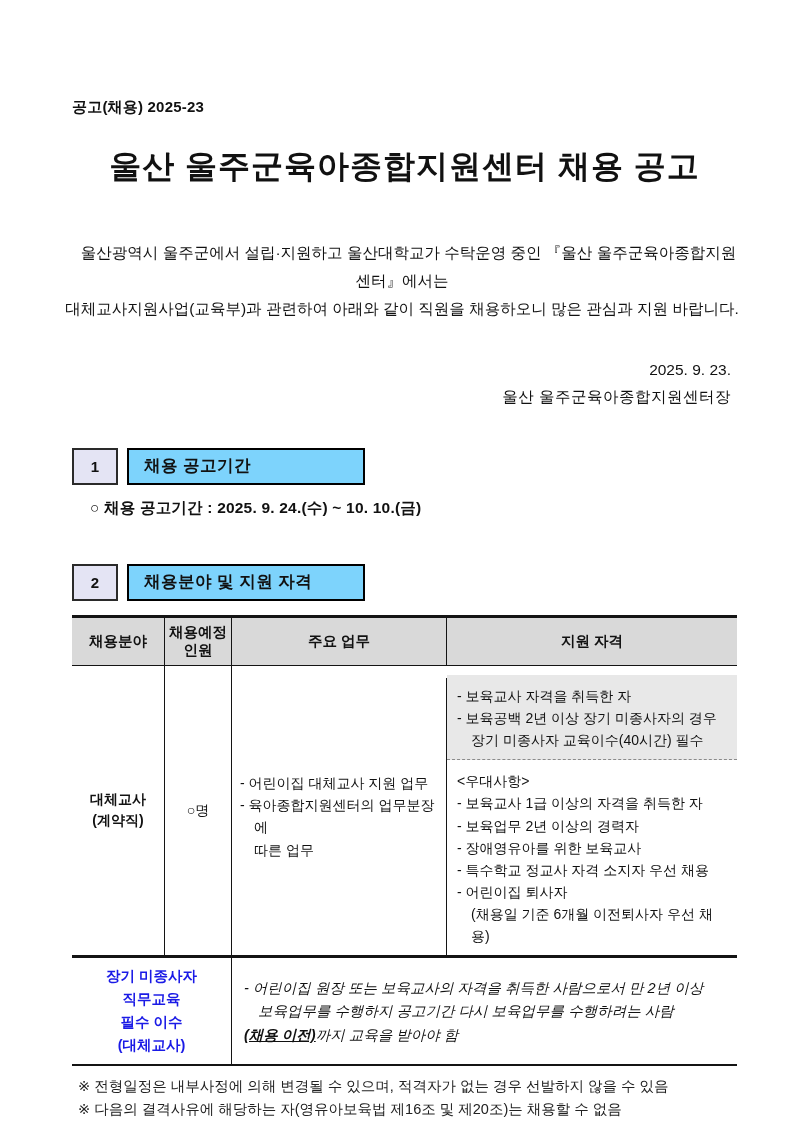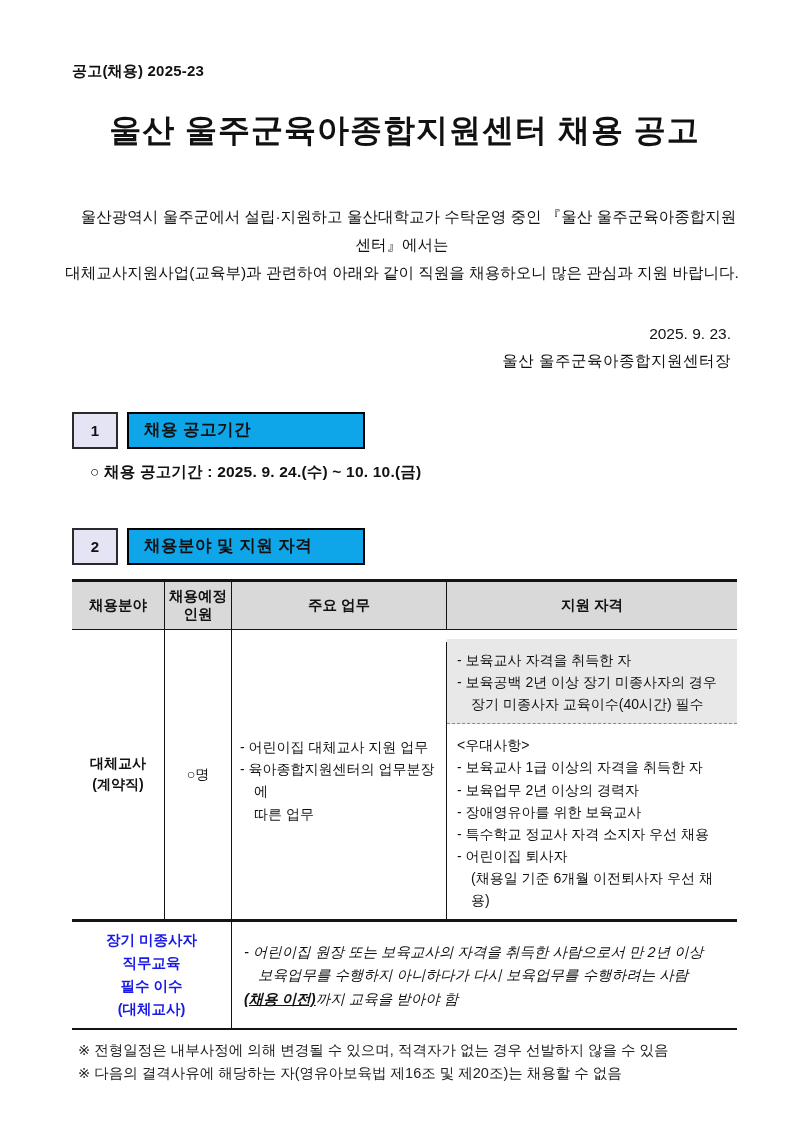--- a/index.html
+++ b/index.html
@@ -9,21 +9,21 @@
     --label_blue:#1a1ae6;
     --ink:#111111;
   }
   *{margin:0;padding:0;box-sizing:border-box;}
   html,body{background:#ffffff;}
   body{font-family:"Liberation Sans","DejaVu Sans",sans-serif;color:var(--ink);}
   .page{
     position:relative;
     width:793px;height:1121px;
     background:#ffffff;
-    padding:62px 56px 40px 72px;
+    padding:98px 56px 40px 72px;
     overflow:hidden;
   }
   .doc-number{font-size:15px;font-weight:bold;letter-spacing:.2px;}
   .title{
     margin-top:28px;text-align:center;
     font-size:32px;font-weight:bold;letter-spacing:1px;
   }
   .intro{
     margin-top:50px;
     font-size:15.5px;line-height:1.8;
@@ -36,21 +36,21 @@
 
   .section-header{display:flex;align-items:stretch;gap:9px;margin-top:40px;height:37px;}
   .section-header.second{margin-top:45px;}
   .num-box{
     width:46px;background:var(--numbox_bg);
     border:2px solid #2a2a2a;
     display:flex;align-items:center;justify-content:center;
     font-size:15px;font-weight:bold;
   }
   .title-box{
-    width:238px;background:#0ea5e9;
+    width:238px;background:#7dd3fc;
     border:2px solid #000000;
     display:flex;align-items:center;
     padding-left:15px;
     font-size:16.5px;font-weight:bold;letter-spacing:.5px;
   }
   .bullet-line{
     margin-top:13px;margin-left:18px;
     font-size:15.5px;font-weight:bold;letter-spacing:.2px;
   }
 
@@ -162,21 +162,21 @@
       </div>
     </div>
 
     <div class="tfoot">
       <div class="fcell1">장기 미종사자
 직무교육
 필수 이수
 (대체교사)</div>
       <div class="fcell2">
         <div class="li">- 어린이집 원장 또는 보육교사의 자격을 취득한 사람으로서 만 2년 이상
-보육업무를 수행하지 아니하다가 다시 보육업무를 수행하려는 사람</div>
+보육업무를 수행하지 공고기간 다시 보육업무를 수행하려는 사람</div>
         <div class="li"><span class="emph">(채용 이전)</span><span>까지 교육을 받아야 함</span></div>
       </div>
     </div>
 
   </div>
 
   <div class="notes">
     <div class="note">※ 전형일정은 내부사정에 의해 변경될 수 있으며, 적격자가 없는 경우 선발하지 않을 수 있음</div>
     <div class="note">※ 다음의 결격사유에 해당하는 자(영유아보육법 제16조 및 제20조)는 채용할 수 없음</div>
   </div>

